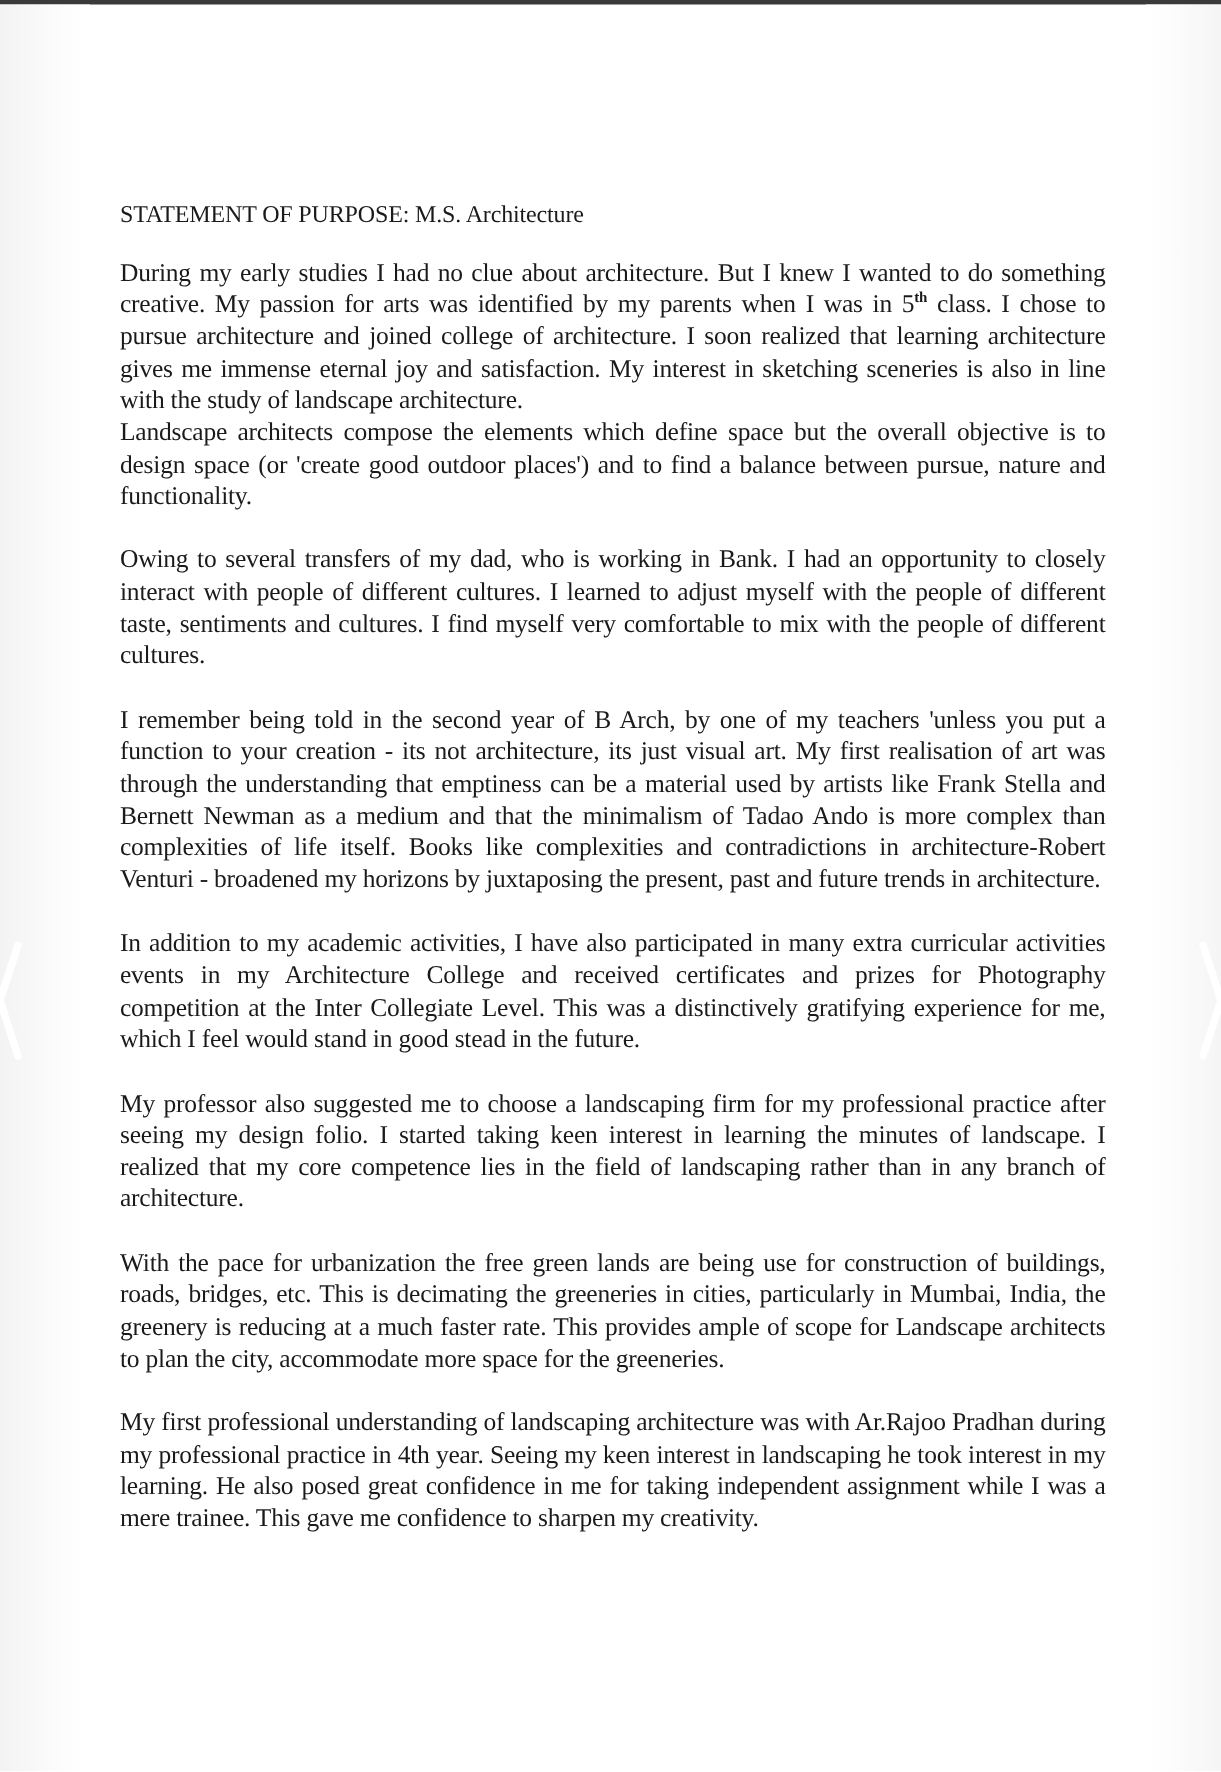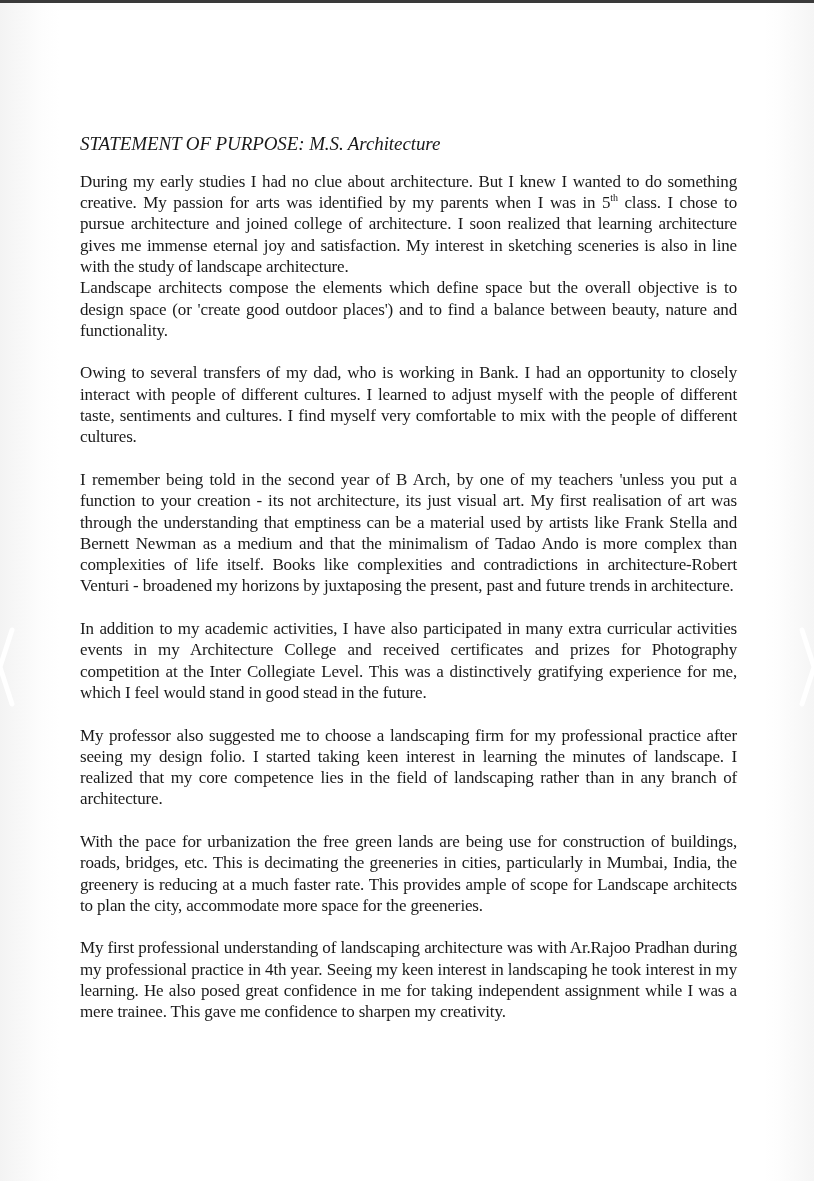--- a/index.html
+++ b/index.html
@@ -25,28 +25,28 @@
   .nav-arrow {
     position: absolute; width: 40px; height: 90px; top: 622px;
   }
   .nav-arrow.left { left: -2px; }
   .nav-arrow.right { right: -2px; }
   .doc {
     position: absolute; left: 80px; top: 133px; width: 657px;
     font-size: 17px; line-height: 21.3px;
   }
   .doc h1 {
-    font-weight: normal; font-size: 19px; margin: 0 0 16.5px 0;
-    line-height: 21.3px; letter-spacing: -0.1px; font-style: italic;
+    font-weight: normal; font-size: 16px; margin: 0 0 16.5px 0;
+    line-height: 21.3px; letter-spacing: -0.1px;
   }
   .para {
     margin: 0 0 21.3px 0; text-align: justify; letter-spacing: -0.15px;
   }
   .para.tight { margin-bottom: 0; }
-  sup { font-size: 10px; line-height: 0; vertical-align: 7px; }
+  sup { font-size: 10px; line-height: 0; vertical-align: 7px; font-weight: bold; }
 </style>
 </head>
 <body>
 
 <div class="topbar"></div>
 <div class="edge-left"></div>
 <div class="edge-right"></div>
 
 <div class="nav-arrow left">
   <svg width="40" height="90" viewBox="0 0 40 90">
@@ -57,21 +57,21 @@
   <svg width="40" height="90" viewBox="0 0 40 90">
     <polyline points="26,8 38,45 26,82" fill="none" stroke="#ffffff" stroke-width="5" stroke-linecap="round" stroke-linejoin="round" opacity="0.95"></polyline>
   </svg>
 </div>
 
 <div class="doc">
   <h1>STATEMENT OF PURPOSE: M.S. Architecture</h1>
 
   <p class="para tight"><span>During my early studies I had no clue about architecture. But I knew I wanted to do something creative. My passion for arts was identified by my parents when I was in 5</span><sup>th</sup><span> class. I chose to pursue architecture and joined college of architecture.  I soon realized that learning architecture gives me immense eternal joy and satisfaction. My interest in sketching sceneries is also in line with the study of landscape architecture.</span></p>
 
-  <p class="para">Landscape architects compose the elements which define space but the overall objective is to design space (or 'create good outdoor places') and to find a balance between beauty, nature and functionality.</p>
+  <p class="para">Landscape architects compose the elements which define space but the overall objective is to design space (or 'create good outdoor places') and to find a balance between pursue, nature and functionality.</p>
 
   <p class="para">Owing to several transfers of my dad, who is working in Bank. I had an opportunity to closely interact with people of different cultures. I learned to adjust myself with the people of different taste, sentiments and cultures. I find myself very comfortable to mix with the people of different cultures.</p>
 
   <p class="para">I remember being told in the second year of B Arch, by one of my teachers 'unless you put a function to your creation - its not architecture, its just visual art. My first realisation of art was through the understanding that emptiness can be a material used by artists like Frank Stella and Bernett Newman as a medium and that the minimalism of Tadao Ando is more complex than complexities of life itself. Books like complexities and contradictions in architecture-Robert Venturi - broadened my horizons by juxtaposing the present, past and future trends in architecture.</p>
 
   <p class="para">In addition to my academic activities, I have also participated in many extra curricular activities events in my Architecture College and received certificates and prizes for Photography competition at the Inter Collegiate Level. This was a distinctively gratifying experience for me, which I feel would stand in good stead in the future.</p>
 
   <p class="para">My professor also suggested me to choose a landscaping firm for my professional practice after seeing my design folio. I started taking keen interest in learning the minutes of landscape. I realized that my core competence lies in the field of landscaping rather than in any branch of architecture.</p>
 
   <p class="para">With the pace for urbanization the free green lands are being use for construction of buildings, roads, bridges, etc. This is decimating the greeneries in cities, particularly in Mumbai, India, the greenery is reducing at a much faster rate. This provides ample of scope for Landscape architects to plan the city, accommodate more space for the greeneries.</p>

